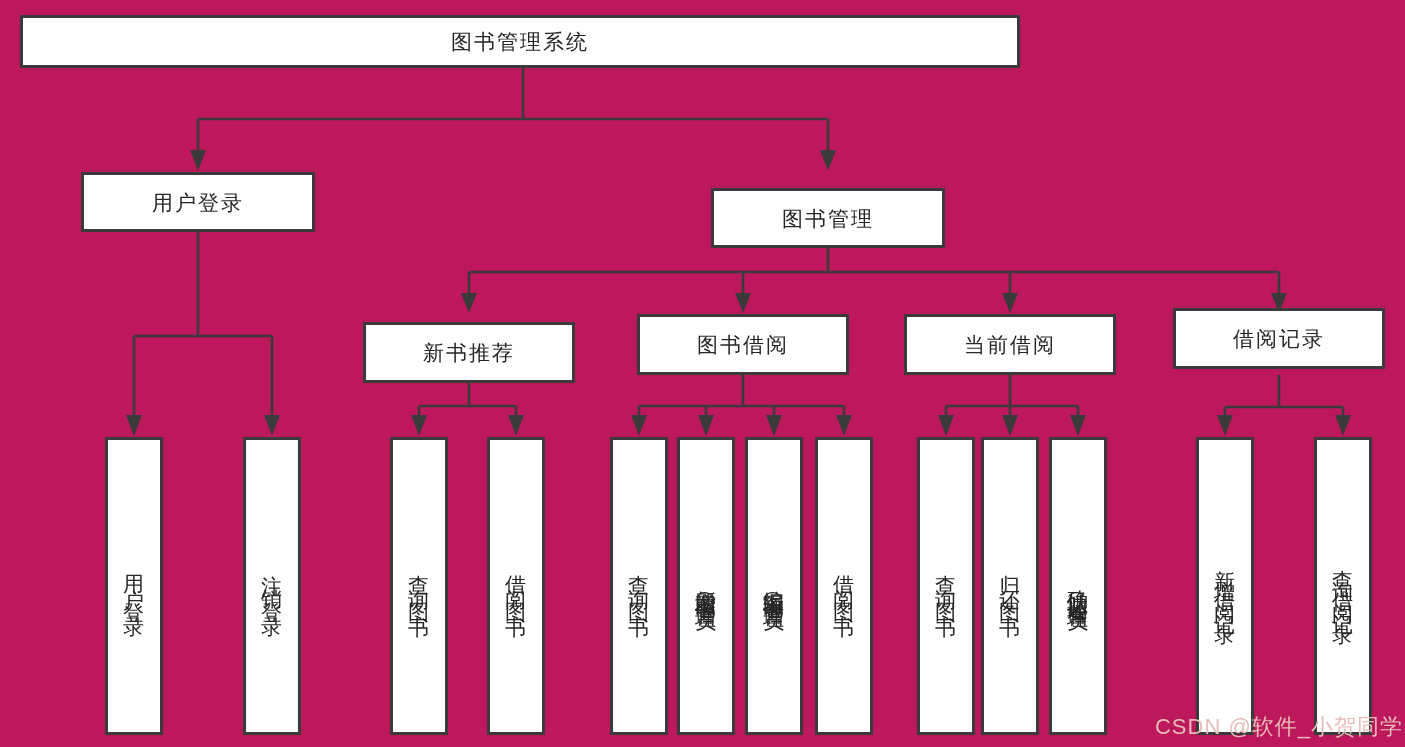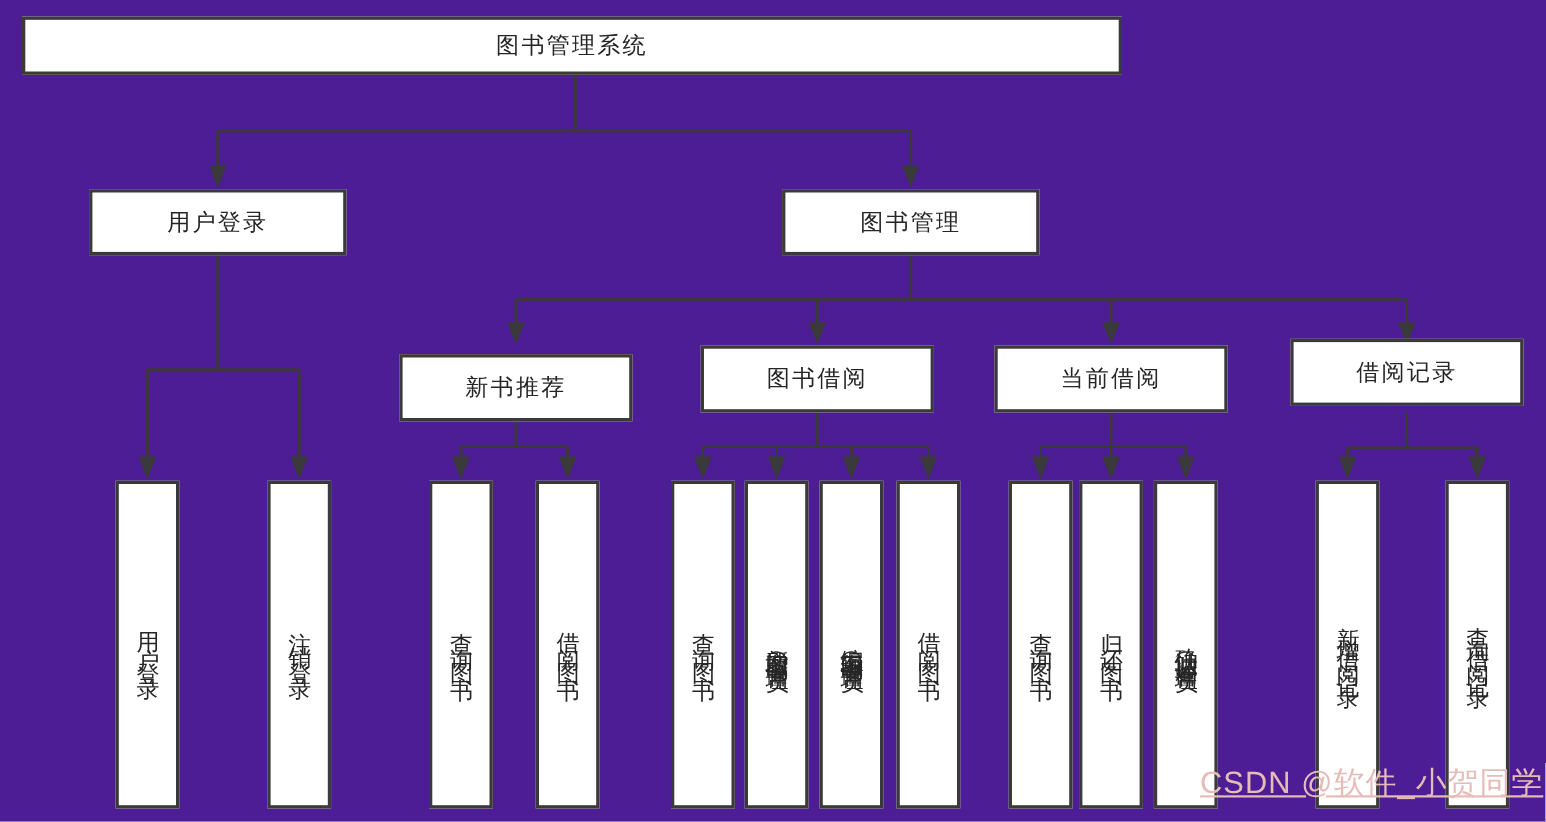--- a/index.html
+++ b/index.html
@@ -1,20 +1,20 @@
 <!DOCTYPE html>
 <html><head>
 <meta charset="utf-8">
 <style>
   html, body { margin: 0; padding: 0; background: #ffffff; }
   .stage {
     position: relative;
     width: 1405px;
     height: 747px;
-    background: #4c1d95;
+    background: #be185d;
     overflow: hidden;
     font-family: "Liberation Sans", "DejaVu Sans", sans-serif;
   }
   .wires {
     position: absolute;
     left: 0; top: 0;
     width: 1405px; height: 747px;
     pointer-events: none;
   }
   .node {
@@ -34,27 +34,26 @@
     writing-mode: vertical-rl;
     text-orientation: mixed;
     white-space: nowrap;
   }
   .v4  .label { letter-spacing: 14px; }
   .v6  .label { letter-spacing: 11px; }
   .v10 .label { letter-spacing: 3px; }
   .watermark {
     position: absolute;
     right: 2px;
-    bottom: 16px;
-    font-size: 28px;
+    bottom: 5px;
+    font-size: 22px;
     color: #e6bcb8;
     letter-spacing: 1px;
     z-index: 5;
     white-space: nowrap;
-    text-decoration: underline;
   }
 </style>
 </head>
 <body>
 
 <div class="stage">
 
   <svg class="wires" viewBox="0 0 1405 747" xmlns="http://www.w3.org/2000/svg">
     <g stroke="#3a3a3a" stroke-width="2.6" fill="#3a3a3a">
       <g>
@@ -100,21 +99,21 @@
     </g>
   </svg>
 
   <div class="node h" style="left:20px;top:15px;width:1000px;height:53px">
     <span class="label">图书管理系统</span>
   </div>
 
   <div class="node h" style="left:81px;top:172px;width:234px;height:60px">
     <span class="label">用户登录</span>
   </div>
-  <div class="node h" style="left:711px;top:172px;width:234px;height:60px">
+  <div class="node h" style="left:711px;top:188px;width:234px;height:60px">
     <span class="label">图书管理</span>
   </div>
 
   <div class="node h" style="left:363px;top:322px;width:212px;height:61px">
     <span class="label">新书推荐</span>
   </div>
   <div class="node h" style="left:904px;top:314px;width:212px;height:61px">
     <span class="label">当前借阅</span>
   </div>
   <div class="node h" style="left:637px;top:314px;width:212px;height:61px">

